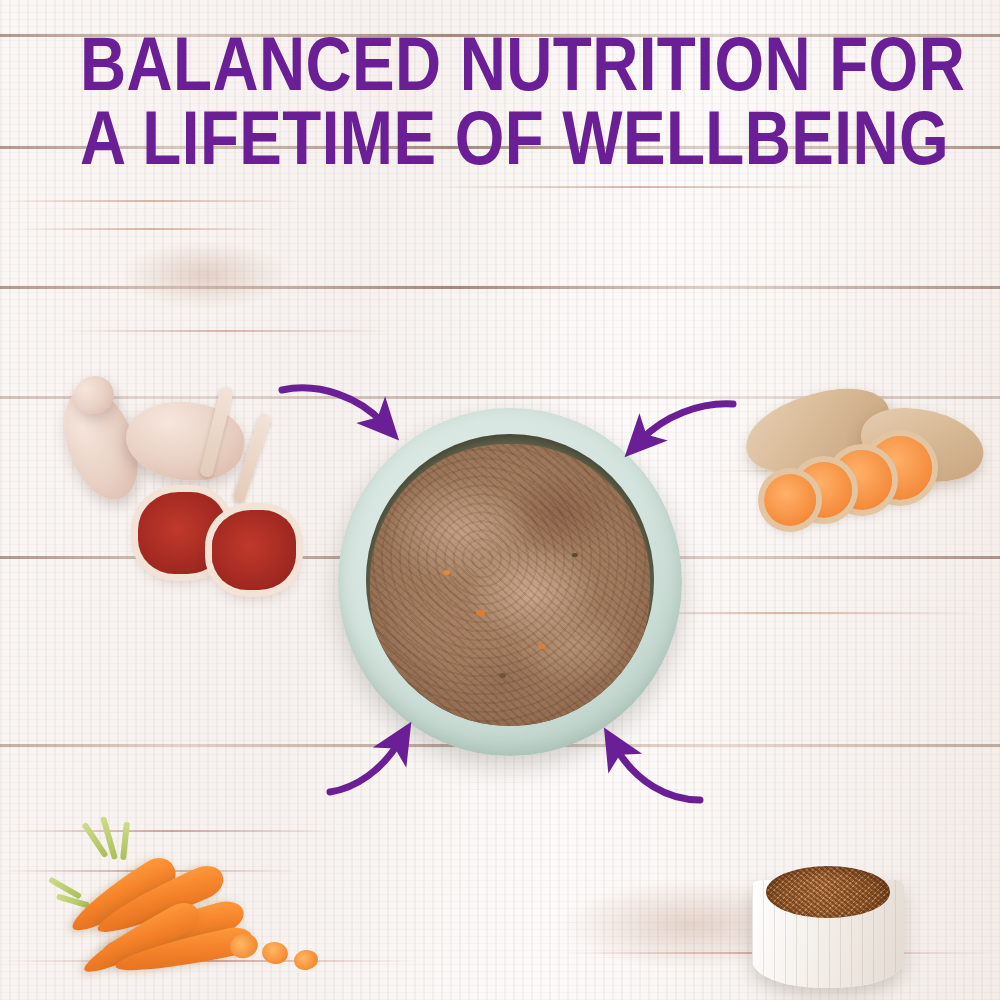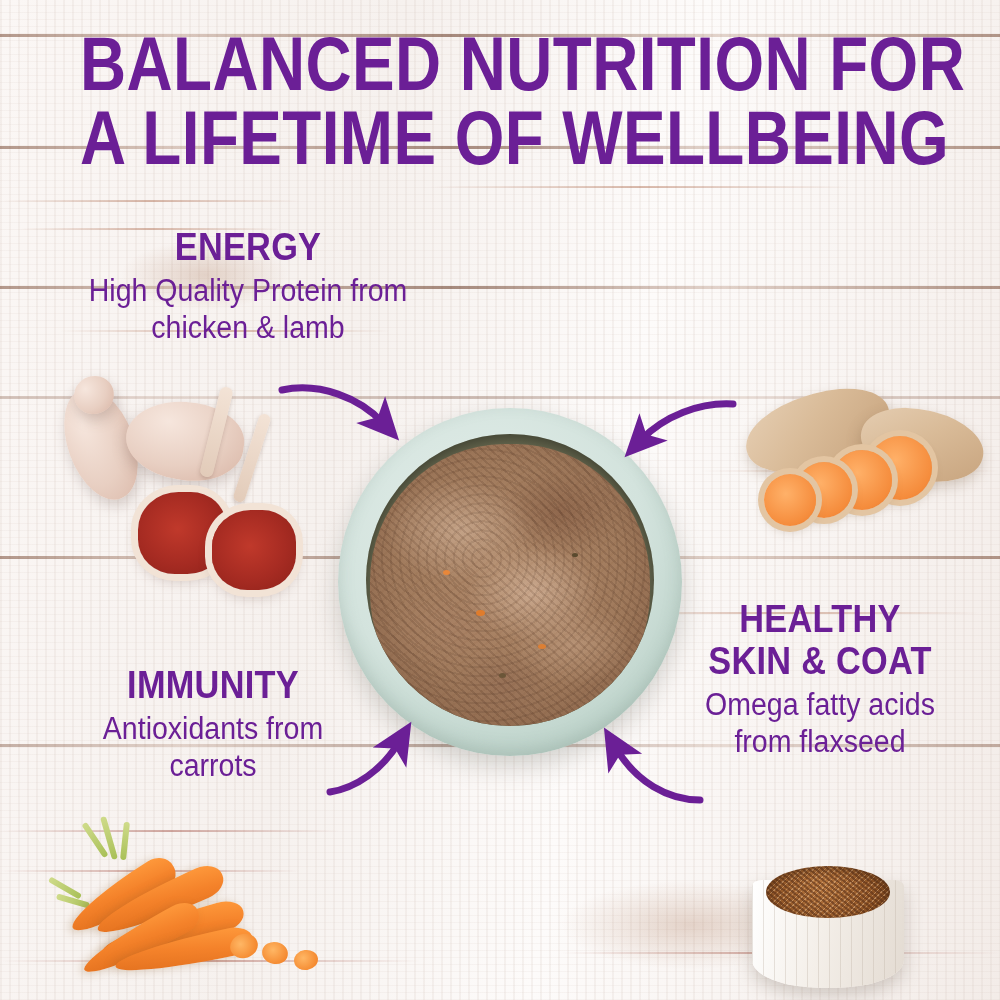--- a/index.html
+++ b/index.html
@@ -165,39 +165,23 @@
   <div class="grain red" style="left:0;top:870px;width:300px;"></div>
   <div class="grain red" style="left:0;top:960px;width:420px;"></div>
   <div class="grain red" style="left:560px;top:952px;width:440px;"></div>
   <div class="grain" style="left:700px;top:470px;width:300px;opacity:.6;"></div>
   <div class="knot" style="left:120px;top:240px;width:170px;height:70px;"></div>
   <div class="knot" style="left:560px;top:880px;width:260px;height:90px;"></div>
 
   <div class="title l1">BALANCED NUTRITION FOR</div>
   <div class="title l2">A LIFETIME OF WELLBEING</div>
 
-  <div class="block" style="left:48px;top:226px;width:400px;">
-    <div class="blk-head">ENERGY</div>
-    <div class="blk-body">High Quality Protein from</div>
-    <div class="blk-body" style="margin-top:0">chicken &amp; lamb</div>
-  </div>
-
-
-  <div class="block" style="left:28px;top:664px;width:370px;">
-    <div class="blk-head">IMMUNITY</div>
-    <div class="blk-body">Antioxidants from</div>
-    <div class="blk-body" style="margin-top:0">carrots</div>
-  </div>
-
-  <div class="block" style="left:646px;top:598px;width:348px;">
-    <div class="blk-head">HEALTHY</div>
-    <div class="blk-head">SKIN &amp; COAT</div>
-    <div class="blk-body">Omega fatty acids</div>
-    <div class="blk-body" style="margin-top:0">from flaxseed</div>
-  </div>
+
+
+
 
   <div class="bowl">
     <div class="bowl-rim"></div>
     <div class="bowl-inner">
       <div class="pate">
         <div class="pate-tex"></div>
         <div class="fleck" style="left:38%;top:58%;width:9px;height:6px;background:#e07c2c;"></div>
         <div class="fleck" style="left:60%;top:70%;width:8px;height:5px;background:#dd7f33;"></div>
         <div class="fleck" style="left:26%;top:44%;width:7px;height:5px;background:#e8873a;"></div>
         <div class="fleck" style="left:72%;top:38%;width:6px;height:4px;background:#5a4a2e;"></div>

